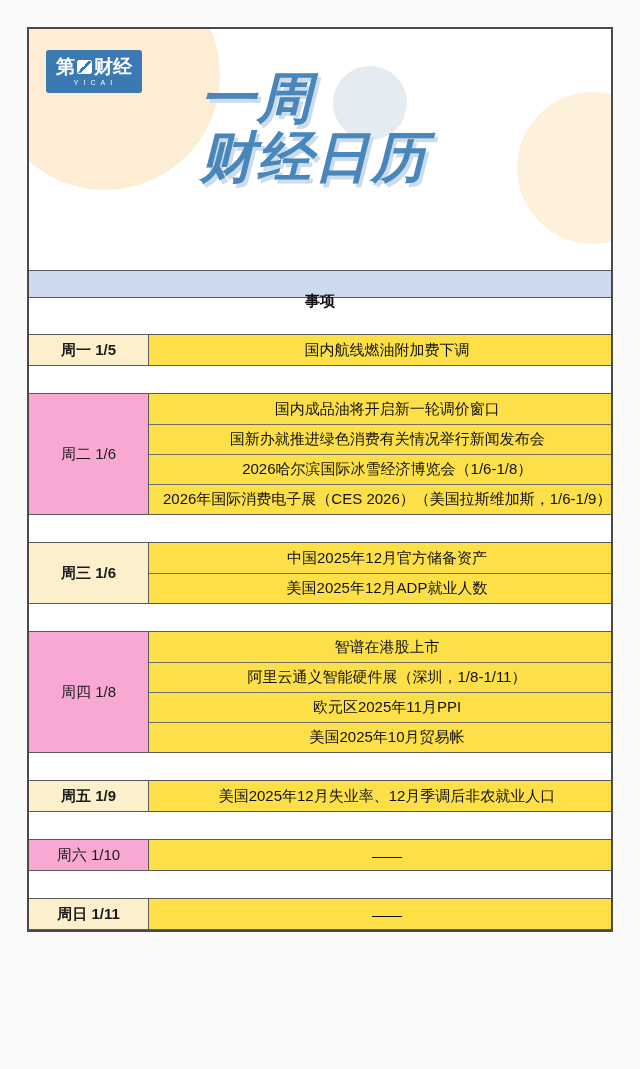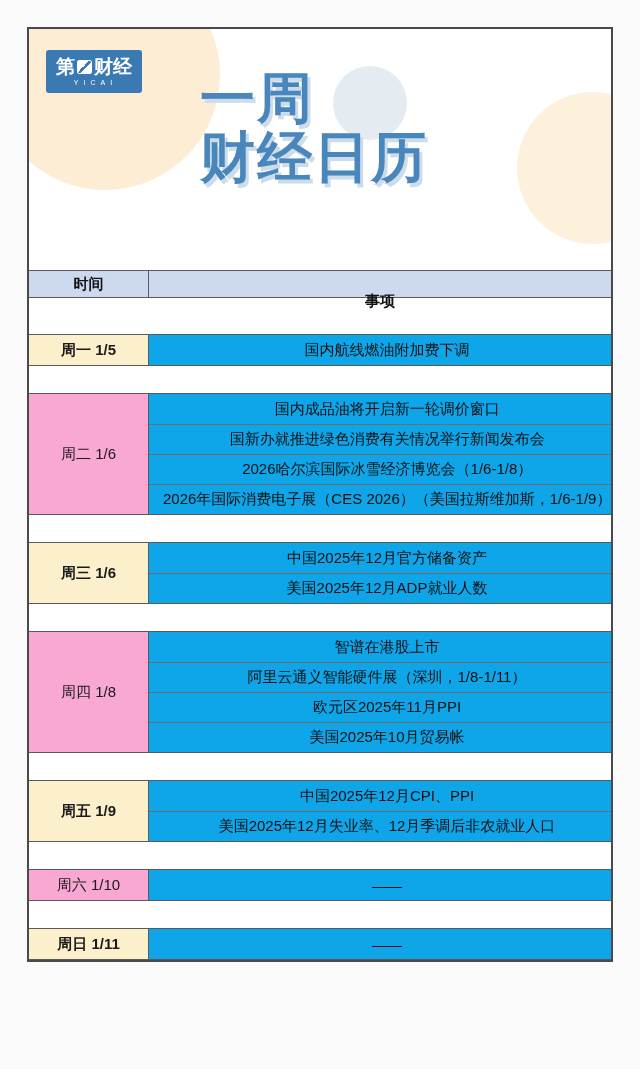--- a/index.html
+++ b/index.html
@@ -35,20 +35,21 @@
     background:linear-gradient(135deg,#ffffff 44%,#3b79b3 44%,#3b79b3 58%,#ffffff 58%);
     border:1.5px solid #ffffff;border-radius:2px;box-sizing:border-box;
   }
   .logo .row2{font-size:7px;letter-spacing:5px;margin-top:3px;line-height:1;text-indent:3px;}
   .big-title{
     position:absolute;left:171px;top:40px;
     font-size:55px;font-weight:800;line-height:1.08;
     color:#4886bb;
     text-shadow:3px 4px 0 #ccdceb;
     letter-spacing:2px;
+    font-style:italic;
   }
   
   .spacer-row{height:7px;background:#ffffff;}
   .thead{
     display:flex;height:28px;background:#cdd9ee;
     border-top:1px solid #5a5a5a;border-bottom:1px solid #5a5a5a;
     box-sizing:border-box;
   }
   .thead .th{
     display:flex;align-items:center;justify-content:center;
@@ -67,21 +68,21 @@
     width:120px;flex:0 0 120px;
     display:flex;align-items:center;justify-content:center;
     font-size:15px;color:#1a1a1a;
     border-right:1px solid #5a5a5a;box-sizing:border-box;
   }
   .day-cell.yellow{background:#fbf0cb;font-weight:bold;}
   .day-cell.blue{background:#f9a8d4;}
   .items{flex:1;display:flex;flex-direction:column;}
   .item{
     height:30px;display:flex;align-items:center;justify-content:center;
-    font-size:15px;color:#111111;background:#0ea5e9;
+    font-size:15px;color:#111111;background:#fde047;
     border-top:1px solid #6e6e6e;box-sizing:border-box;
     white-space:nowrap;overflow:hidden;padding-left:14px;
   }
   .item:first-child{border-top:none;}
 </style>
 </head>
 <body>
 
 <div class="card">
 
@@ -101,21 +102,20 @@
 
     <div class="big-title">
       <div>一周</div>
       <div>财经日历</div>
     </div>
   </div>
 
   <div class="spacer-row"></div>
 
   <div class="thead">
-    <div class="th time">时间</div>
     <div class="th event">事项</div>
   </div>
 
   <div class="gap lg"></div>
 
   <div class="day-block">
     <div class="day-cell yellow">周一 1/5</div>
     <div class="items">
       <div class="item">国内航线燃油附加费下调</div>
     </div>
@@ -153,21 +153,20 @@
       <div class="item">欧元区2025年11月PPI</div>
       <div class="item">美国2025年10月贸易帐</div>
     </div>
   </div>
 
   <div class="gap"></div>
 
   <div class="day-block">
     <div class="day-cell yellow">周五 1/9</div>
     <div class="items">
-      <div class="item">中国2025年12月CPI、PPI</div>
       <div class="item">美国2025年12月失业率、12月季调后非农就业人口</div>
     </div>
   </div>
 
   <div class="gap"></div>
 
   <div class="day-block">
     <div class="day-cell blue">周六 1/10</div>
     <div class="items">
       <div class="item">——</div>

